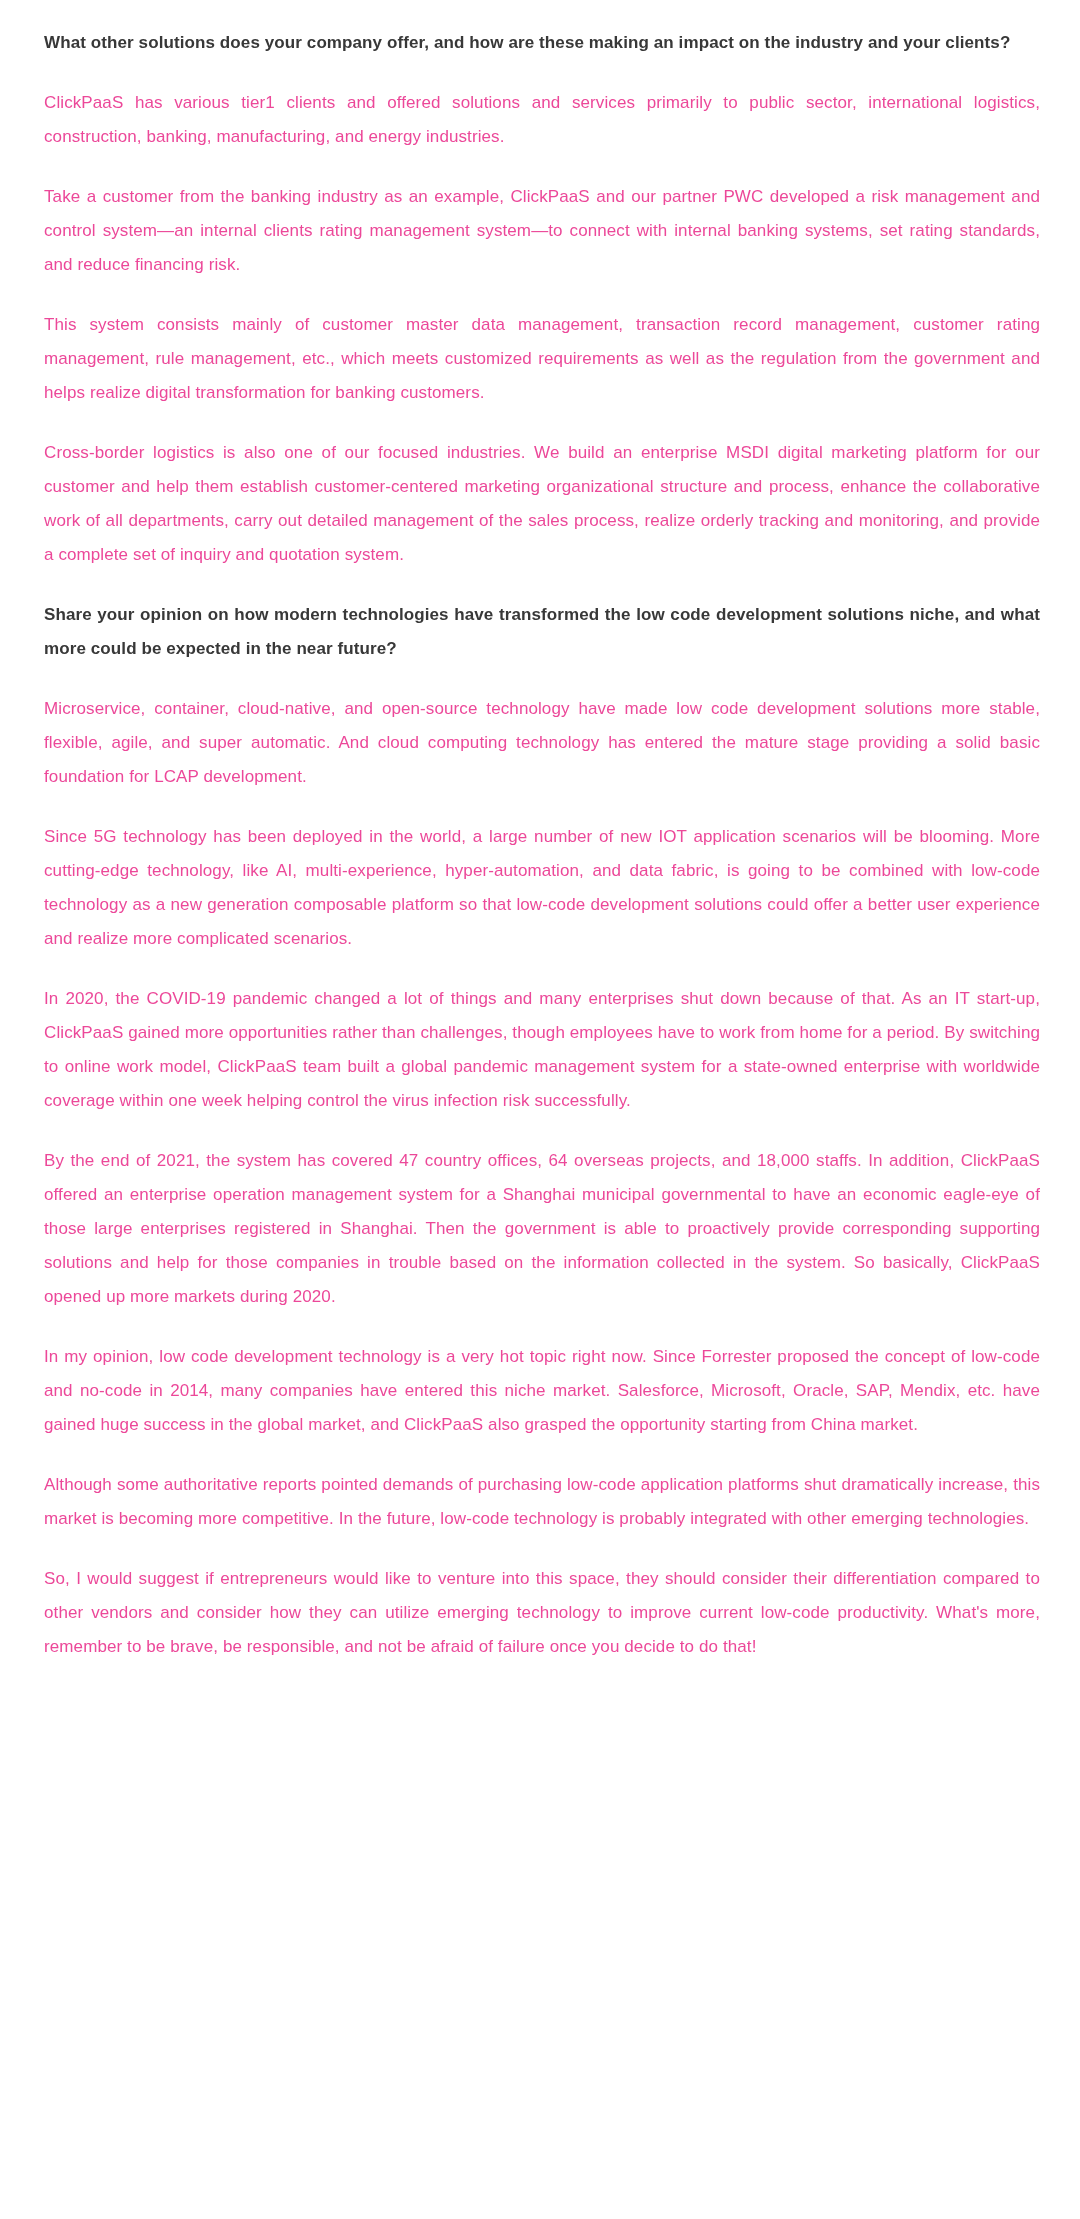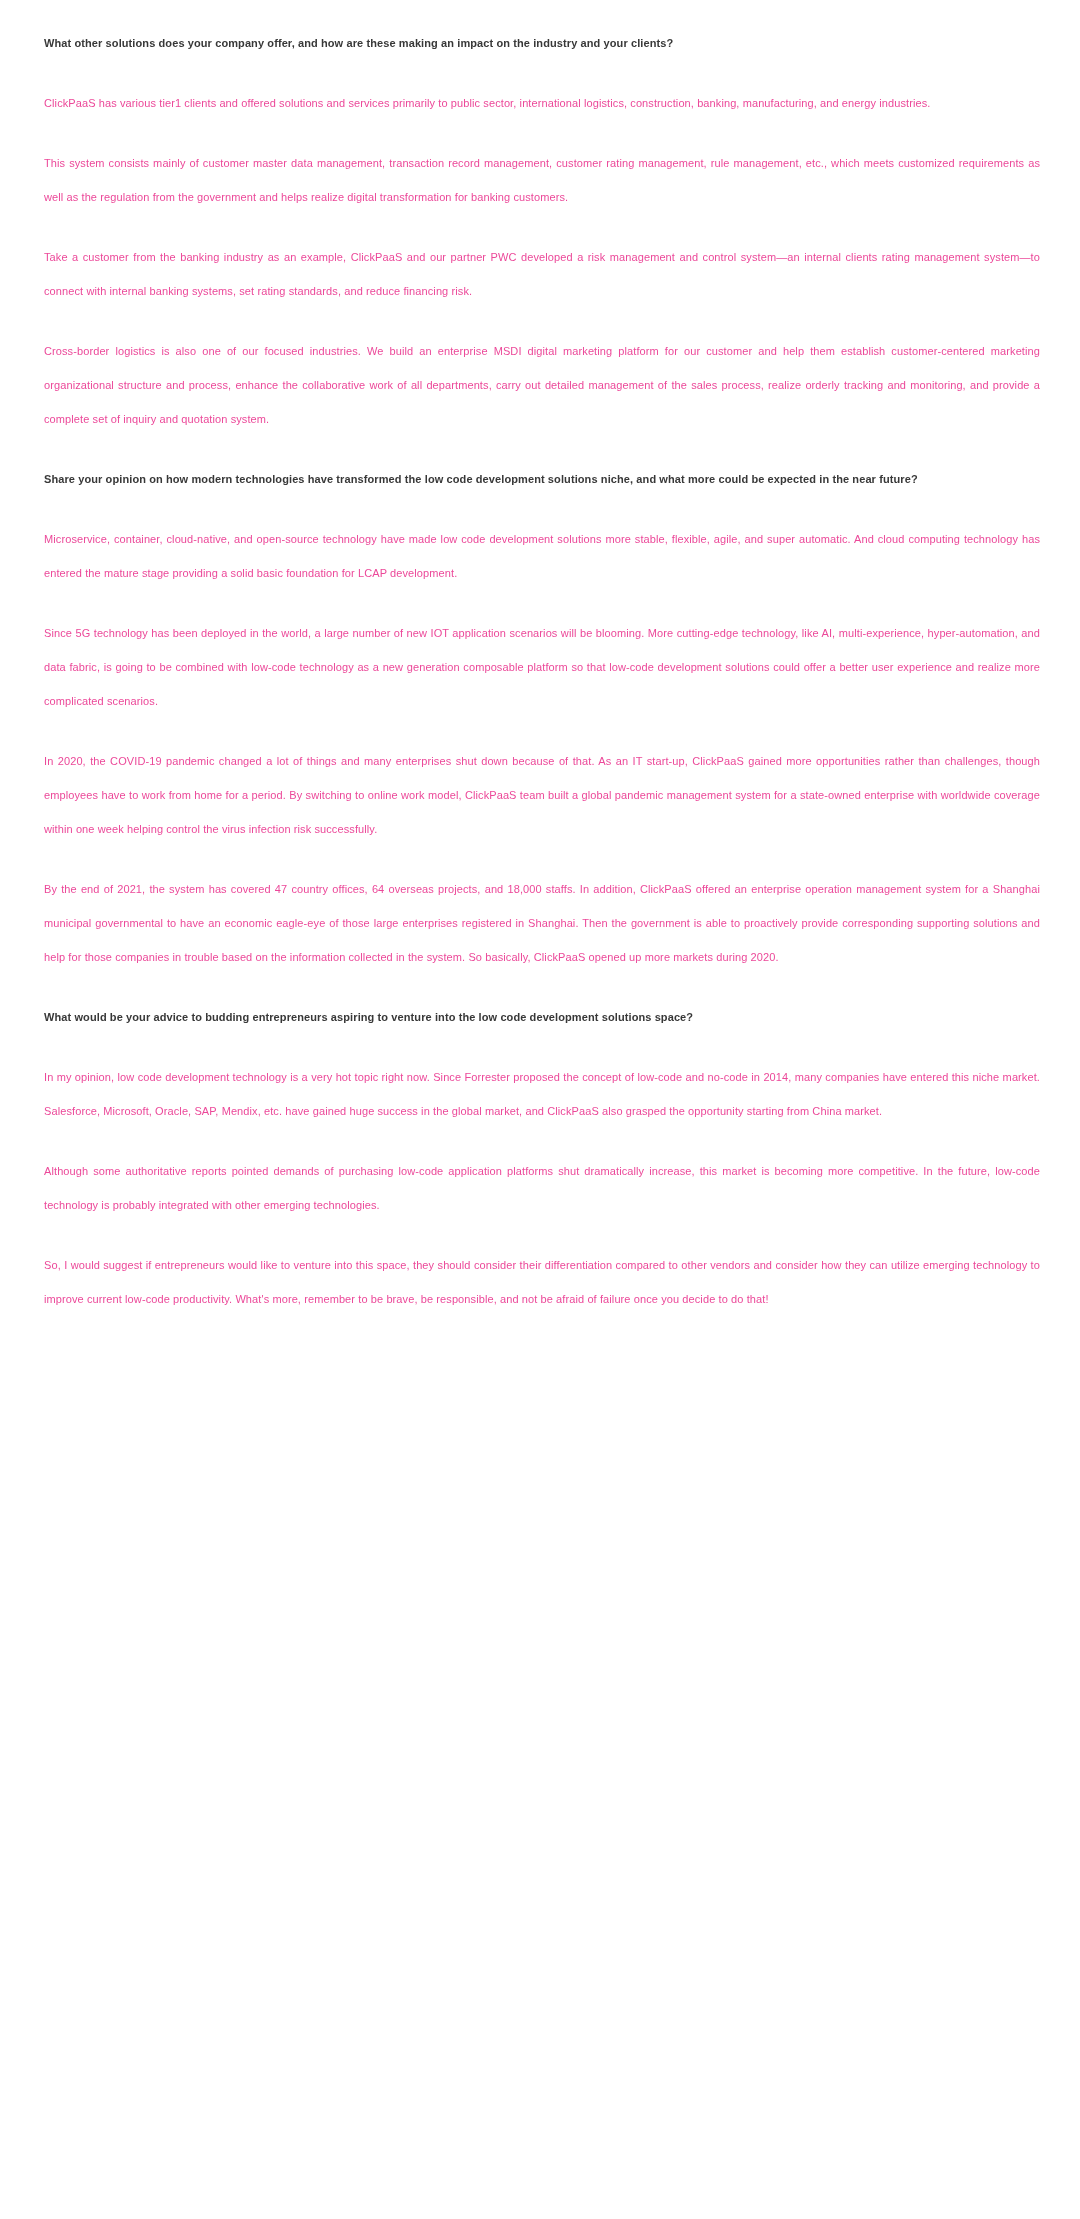--- a/index.html
+++ b/index.html
@@ -12,21 +12,21 @@
     min-height: 2219px;
     font-family: "Liberation Sans", sans-serif;
   }
   .article {
     box-sizing: border-box;
     width: 1080px;
     padding: 26px 40px 40px 44px;
   }
   .article p {
     margin: 0 0 26px 0;
-    font-size: 11px;
+    font-size: 17px;
     line-height: 34px;
     text-align: justify;
     letter-spacing: 0.1px;
   }
   .article p:last-child {
     margin-bottom: 0;
   }
   p.question {
     font-weight: 700;
     color: #383838;
@@ -35,25 +35,24 @@
     font-weight: 400;
     color: #ec4899;
   }
 </style>
 </head>
 <body>
 
 <div class="article">
     <p class="question">What other solutions does your company offer, and how are these making an impact on the industry and your clients?</p>
     <p class="para">ClickPaaS has various tier1 clients and offered solutions and services primarily to public sector, international logistics, construction, banking, manufacturing, and energy industries.</p>
+    <p class="para">Take a customer from the banking industry as an example, ClickPaaS and our partner PWC developed a risk management and control system—an internal clients rating management system—to connect with internal banking systems, set rating standards, and reduce financing risk.</p>
     <p class="para">This system consists mainly of customer master data management, transaction record management, customer rating management, rule management, etc., which meets customized requirements as well as the regulation from the government and helps realize digital transformation for banking customers.</p>
-    <p class="para">Take a customer from the banking industry as an example, ClickPaaS and our partner PWC developed a risk management and control system—an internal clients rating management system—to connect with internal banking systems, set rating standards, and reduce financing risk.</p>
     <p class="para">Cross-border logistics is also one of our focused industries. We build an enterprise MSDI digital marketing platform for our customer and help them establish customer-centered marketing organizational structure and process, enhance the collaborative work of all departments, carry out detailed management of the sales process, realize orderly tracking and monitoring, and provide a complete set of inquiry and quotation system.</p>
     <p class="question">Share your opinion on how modern technologies have transformed the low code development solutions niche, and what more could be expected in the near future?</p>
     <p class="para">Microservice, container, cloud-native, and open-source technology have made low code development solutions more stable, flexible, agile, and super automatic. And cloud computing technology has entered the mature stage providing a solid basic foundation for LCAP development.</p>
     <p class="para">Since 5G technology has been deployed in the world, a large number of new IOT application scenarios will be blooming. More cutting-edge technology, like AI, multi-experience, hyper-automation, and data fabric, is going to be combined with low-code technology as a new generation composable platform so that low-code development solutions could offer a better user experience and realize more complicated scenarios.</p>
     <p class="para">In 2020, the COVID-19 pandemic changed a lot of things and many enterprises shut down because of that. As an IT start-up, ClickPaaS gained more opportunities rather than challenges, though employees have to work from home for a period. By switching to online work model, ClickPaaS team built a global pandemic management system for a state-owned enterprise with worldwide coverage within one week helping control the virus infection risk successfully.</p>
     <p class="para">By the end of 2021, the system has covered 47 country offices, 64 overseas projects, and 18,000 staffs. In addition, ClickPaaS offered an enterprise operation management system for a Shanghai municipal governmental to have an economic eagle-eye of those large enterprises registered in Shanghai. Then the government is able to proactively provide corresponding supporting solutions and help for those companies in trouble based on the information collected in the system. So basically, ClickPaaS opened up more markets during 2020.</p>
-    <p class="question">What would be your advice to budding entrepreneurs aspiring to venture into the low code development solutions space?</p>
     <p class="para">In my opinion, low code development technology is a very hot topic right now. Since Forrester proposed the concept of low-code and no-code in 2014, many companies have entered this niche market. Salesforce, Microsoft, Oracle, SAP, Mendix, etc. have gained huge success in the global market, and ClickPaaS also grasped the opportunity starting from China market.</p>
     <p class="para">Although some authoritative reports pointed demands of purchasing low-code application platforms shut dramatically increase, this market is becoming more competitive. In the future, low-code technology is probably integrated with other emerging technologies.</p>
     <p class="para">So, I would suggest if entrepreneurs would like to venture into this space, they should consider their differentiation compared to other vendors and consider how they can utilize emerging technology to improve current low-code productivity. What's more, remember to be brave, be responsible, and not be afraid of failure once you decide to do that!</p>
   </div>
 
 </body></html>

